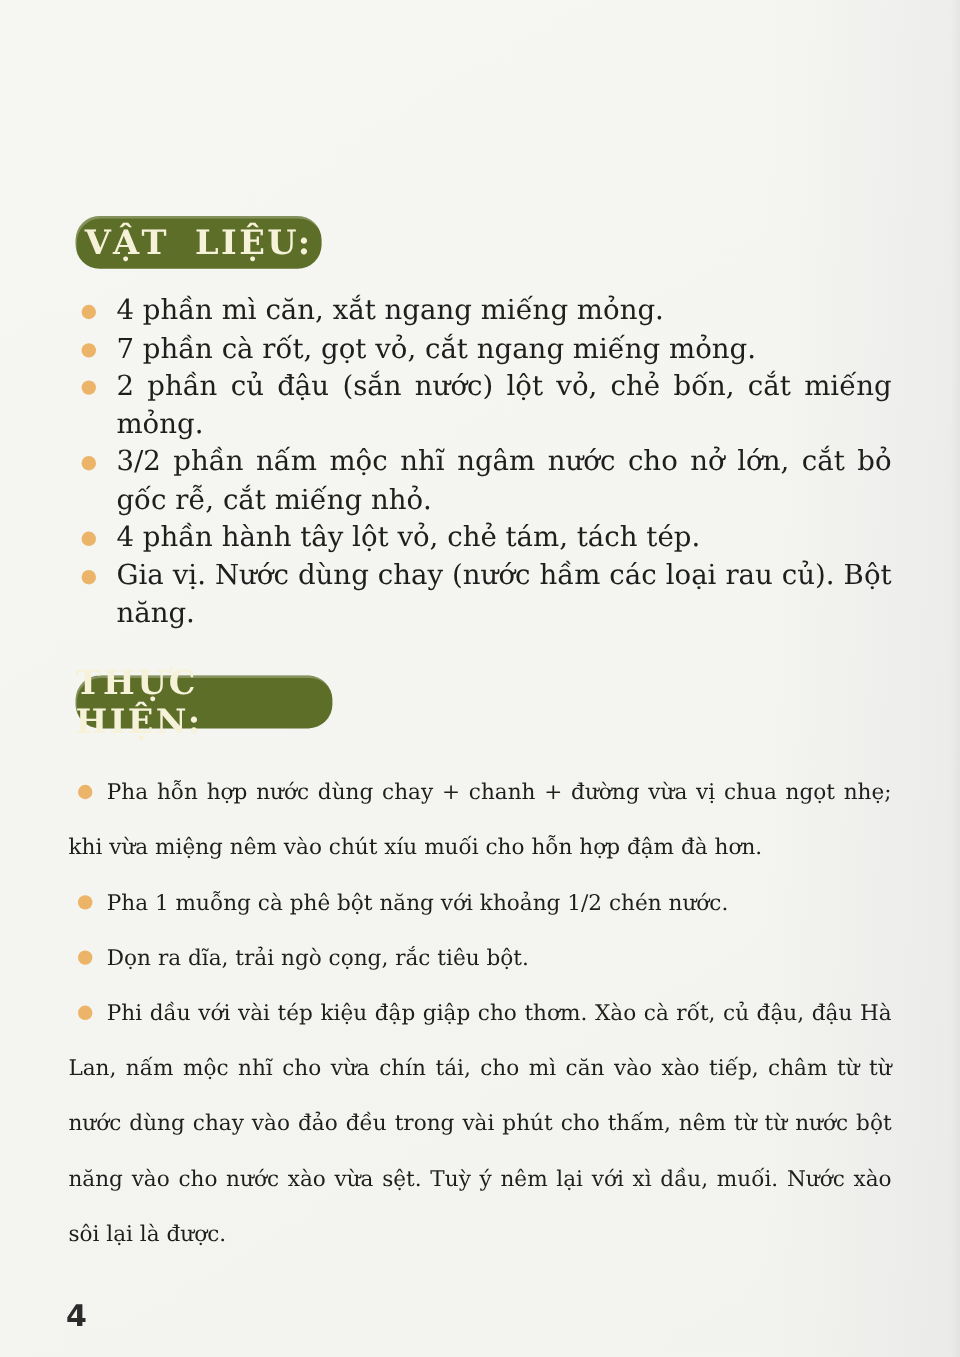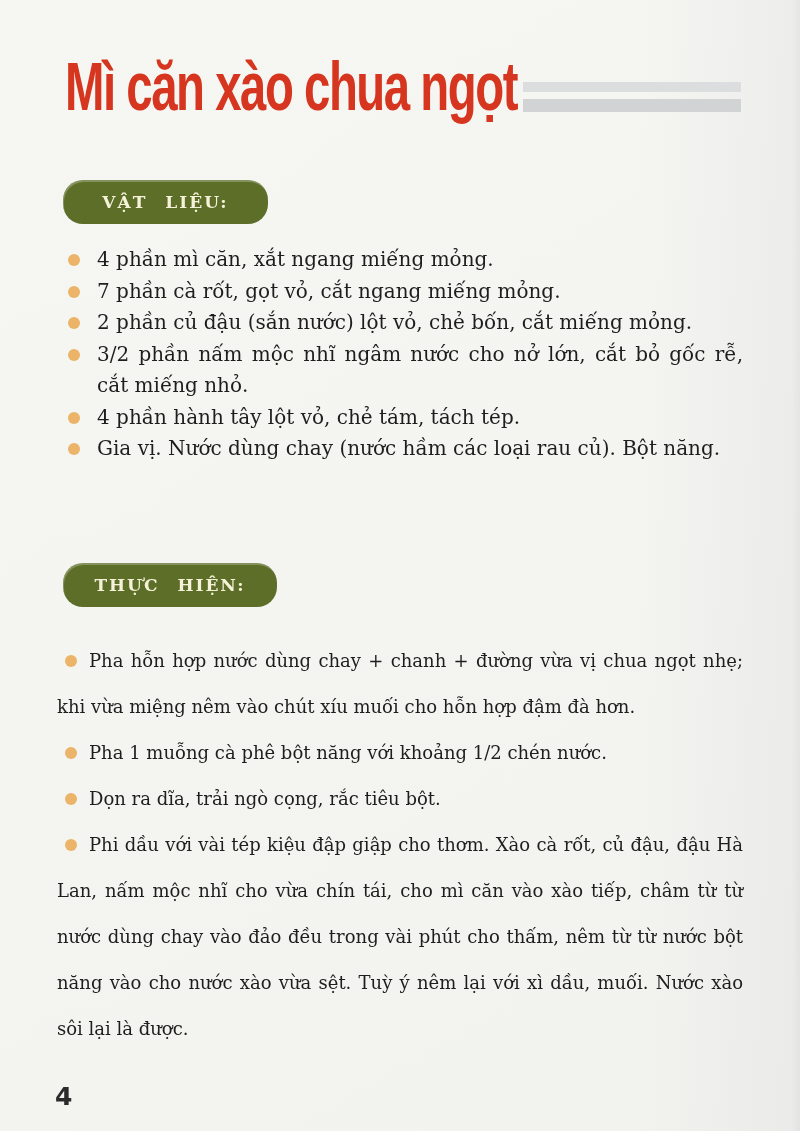--- a/index.html
+++ b/index.html
@@ -41,32 +41,32 @@
 
   
   .pill{
     position:absolute;left:63px;height:44px;
     background:#5d6e28;
     border-radius:20px;
     box-shadow:inset 1px 2px 0 rgba(255,255,255,.25);
     display:flex;align-items:center;justify-content:center;
     color:#f6f2d9;
     font-weight:bold;
-    font-size:17px;
+    font-size:28px;
     letter-spacing:2px;
     word-spacing:10px;
     font-family:"DejaVu Serif","Liberation Serif",serif;
   }
   #pill-ingredients{top:180px;width:205px;}
   #pill-steps{top:563px;width:214px;}
 
   
   .ingredients{
     position:absolute;left:57px;top:244px;width:686px;
-    font-size:20px;line-height:31.5px;color:#1e1e1e;
+    font-size:23px;line-height:31.5px;color:#1e1e1e;
     text-align:justify;
   }
   .ingredients .item{
     position:relative;
     padding-left:40px;
     list-style:none;margin:0;
   }
   .bullet{
     position:absolute;left:11px;top:10px;
     width:12px;height:12px;border-radius:50%;
@@ -93,27 +93,20 @@
     position:absolute;left:55px;top:1082px;
     font-family:"DejaVu Sans","Liberation Sans",sans-serif;
     font-weight:bold;font-size:25px;color:#2b2b2b;
   }
 </style>
 </head>
 <body>
 
 <div class="page">
 
-  <div class="title-row">
-    <span class="recipe-title">Mì căn xào chua ngọt</span>
-    <div class="title-bars">
-      <div class="title-bar-1"></div>
-      <div class="title-bar-2"></div>
-    </div>
-  </div>
 
   <div class="pill" id="pill-ingredients">VẬT LIỆU:</div>
 
   <ul class="ingredients" style="padding:0;margin:0;">
     <li class="item">
       <span class="bullet"></span>
       <span>4 phần mì căn, xắt ngang miếng mỏng.</span>
     </li>
     <li class="item">
       <span class="bullet"></span>

